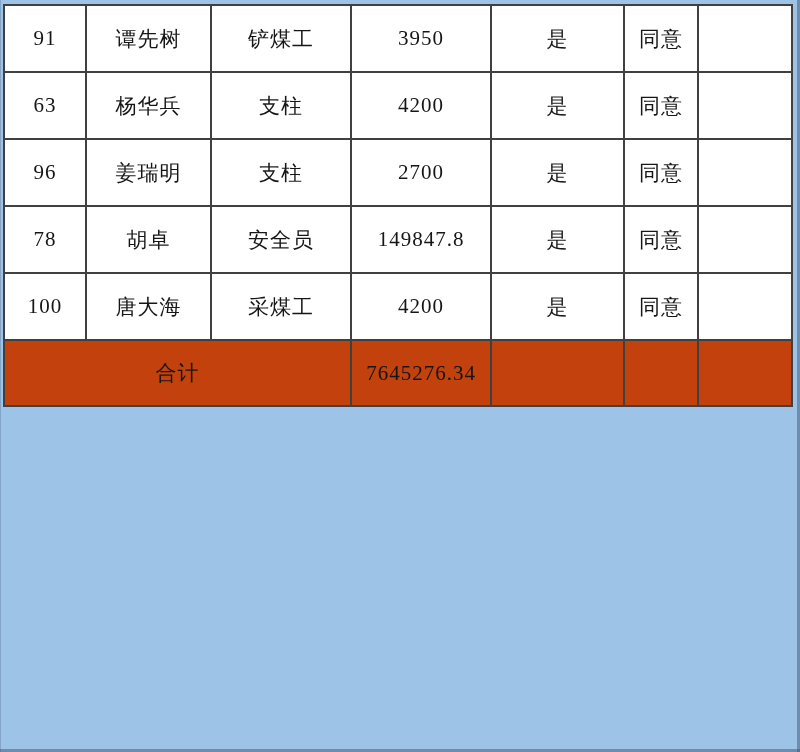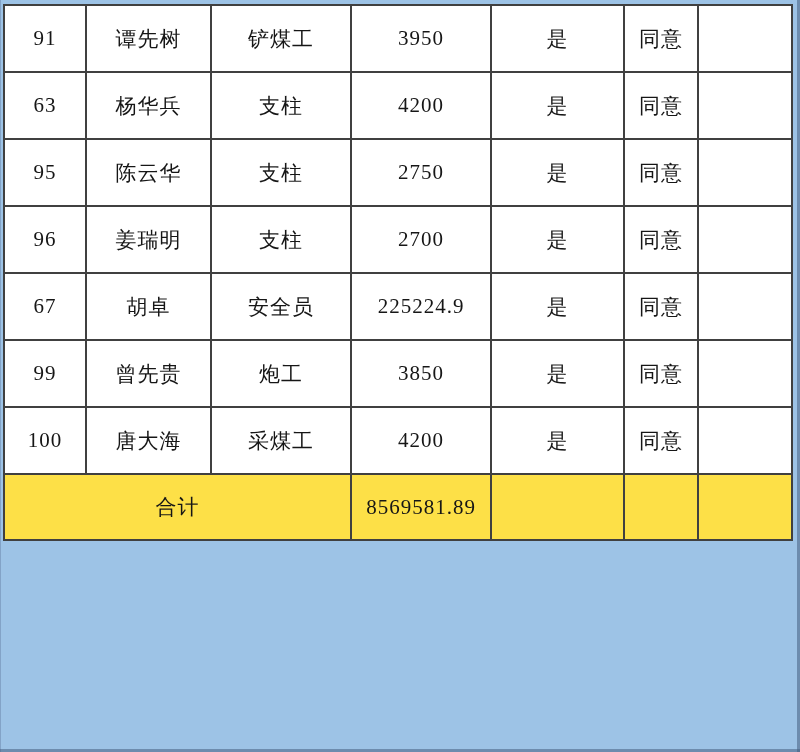--- a/index.html
+++ b/index.html
@@ -38,21 +38,21 @@
     padding: 0;
     text-align: center;
     vertical-align: middle;
     font-size: 21px;
     color: #161616;
     letter-spacing: 1px;
     white-space: nowrap;
     overflow: hidden;
   }
   table.grid tr.total-row td {
-    background: #fde047;
+    background: #c2410c;
     height: 64px;
   }
 </style>
 </head>
 <body>
 
 <div class="page">
   <table class="grid">
     <colgroup>
       <col style="width:82px">
@@ -76,68 +76,50 @@
         <tr>
           <td>63</td>
           <td>杨华兵</td>
           <td>支柱</td>
           <td>4200</td>
           <td>是</td>
           <td>同意</td>
           <td></td>
         </tr>
         <tr>
-          <td>95</td>
-          <td>陈云华</td>
-          <td>支柱</td>
-          <td>2750</td>
-          <td>是</td>
-          <td>同意</td>
-          <td></td>
-        </tr>
-        <tr>
           <td>96</td>
           <td>姜瑞明</td>
           <td>支柱</td>
           <td>2700</td>
           <td>是</td>
           <td>同意</td>
           <td></td>
         </tr>
         <tr>
-          <td>67</td>
+          <td>78</td>
           <td>胡卓</td>
           <td>安全员</td>
-          <td>225224.9</td>
-          <td>是</td>
-          <td>同意</td>
-          <td></td>
-        </tr>
-        <tr>
-          <td>99</td>
-          <td>曾先贵</td>
-          <td>炮工</td>
-          <td>3850</td>
+          <td>149847.8</td>
           <td>是</td>
           <td>同意</td>
           <td></td>
         </tr>
         <tr>
           <td>100</td>
           <td>唐大海</td>
           <td>采煤工</td>
           <td>4200</td>
           <td>是</td>
           <td>同意</td>
           <td></td>
         </tr>
       </tbody>
     <tfoot>
       <tr class="total-row">
         <td colspan="3">合计</td>
-        <td>8569581.89</td>
+        <td>7645276.34</td>
         <td></td>
         <td></td>
         <td></td>
       </tr>
     </tfoot>
   </table>
 </div>
 
 </body></html>

